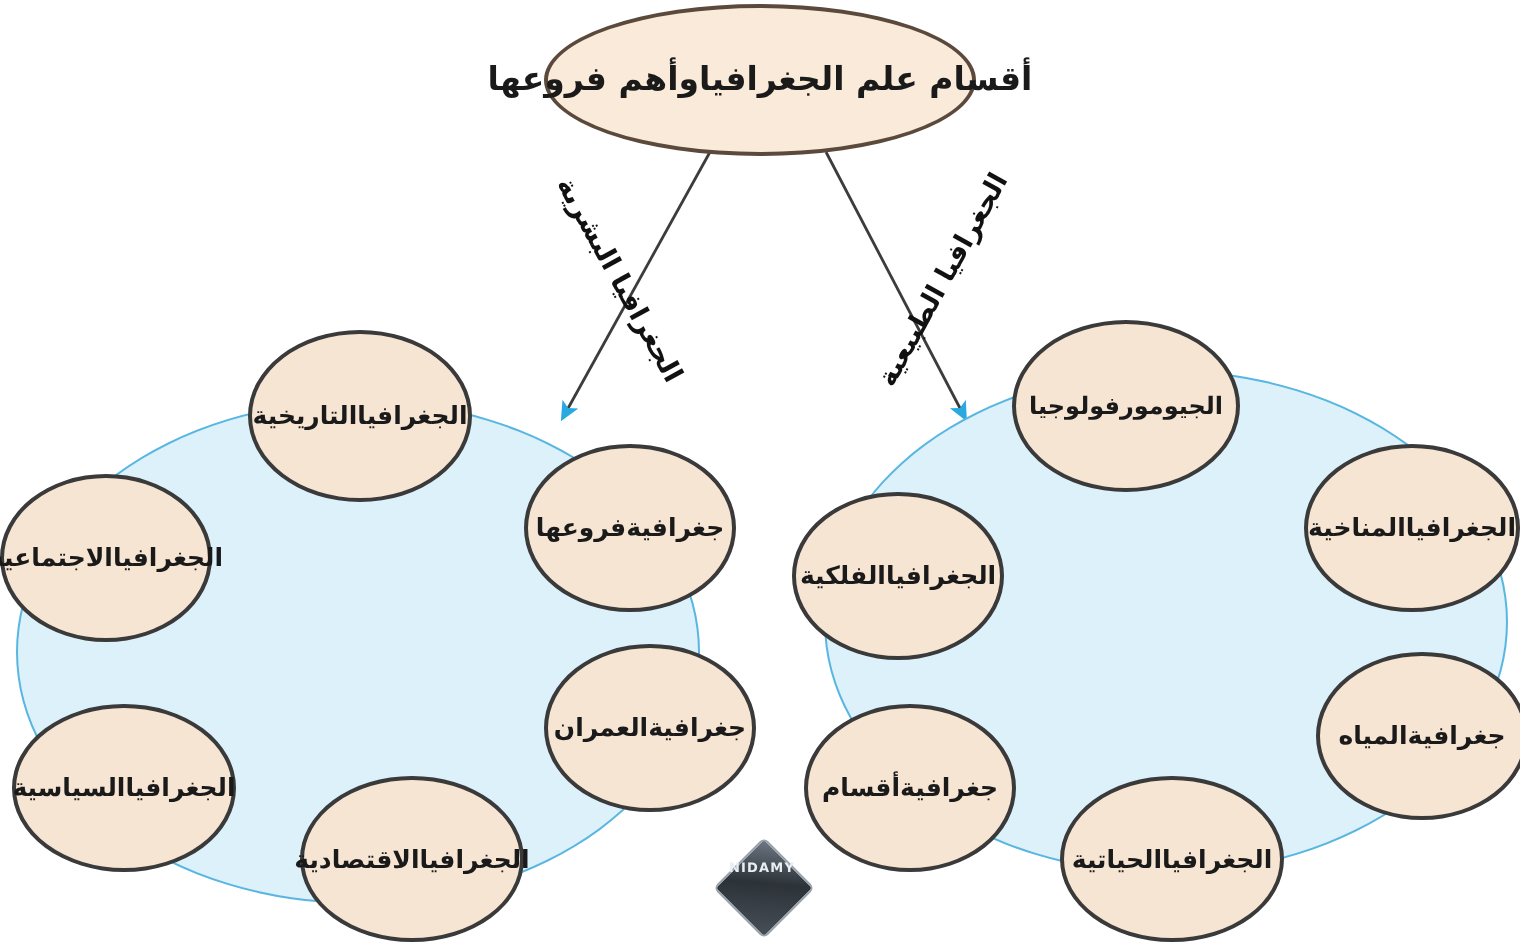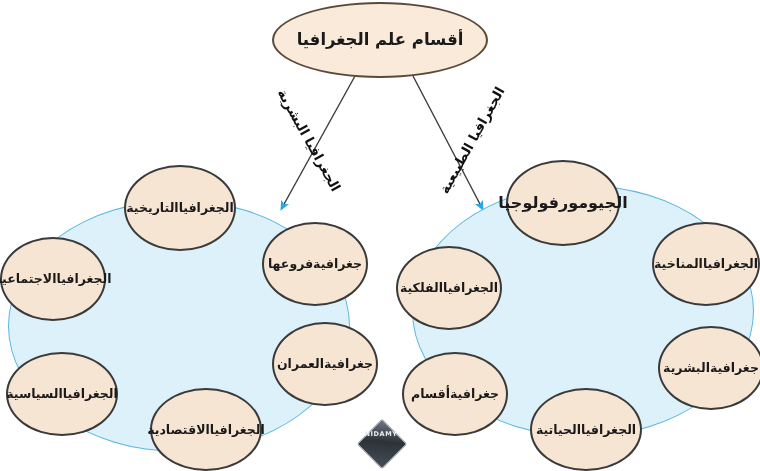--- a/index.html
+++ b/index.html
@@ -48,21 +48,21 @@
   .node .line { display: block; white-space: nowrap; }
 
   .node-title {
     background: #faead9;
     border: 2px solid #5b4a3c;
     font-size: 16.5px;
     z-index: 8;
   }
 
   .node-branch { font-size: 12.5px; }
-  .node-branch.one-line { font-size: 16px; }
+  .node-branch.one-line { font-size: 12px; }
 
   
   .blob {
     position: absolute;
     background: #ddf1fb;
     border: 1.6px solid #59b6e0;
     border-radius: 50%;
     z-index: 1;
   }
 
@@ -130,20 +130,21 @@
       <line x1="413" y1="76" x2="481" y2="206" stroke="#3c3c3c" stroke-width="1.4" marker-end="url(#arrowhead-blue)"></line>
     </g>
   </svg>
 
   <div class="blob" style="left:8px; top:200px; width:340px; height:250px;"></div>
 
   <div class="blob" style="left:412px; top:185px; width:340px; height:250px;"></div>
 
   <div class="node node-title" style="left:272px; top:2px; width:216px; height:76px;">
     <span class="line">أقسام علم الجغرافيا</span>
+    <span class="line">وأهم فروعها</span>
   </div>
 
   <div class="arrow-label" style="left:252px; top:132px; transform: rotate(61deg);">الجغرافيا البشرية</div>
 
   <div class="arrow-label" style="left:412px; top:132px; transform: rotate(-61deg);">الجغرافيا الطبيعية</div>
 
   <div class="node node-branch" style="left:124px; top:165px; width:112px; height:86px;">
     <span class="line">الجغرافيا</span>
     <span class="line">التاريخية</span>
   </div>
@@ -177,21 +178,21 @@
     <span class="line">الجيومورفولوجيا</span>
   </div>
 
   <div class="node node-branch" style="left:652px; top:222px; width:108px; height:84px;">
     <span class="line">الجغرافيا</span>
     <span class="line">المناخية</span>
   </div>
 
   <div class="node node-branch" style="left:658px; top:326px; width:106px; height:84px;">
     <span class="line">جغرافية</span>
-    <span class="line">البشرية</span>
+    <span class="line">المياه</span>
   </div>
 
   <div class="node node-branch" style="left:530px; top:388px; width:112px; height:83px;">
     <span class="line">الجغرافيا</span>
     <span class="line">الحياتية</span>
   </div>
 
   <div class="node node-branch" style="left:402px; top:352px; width:106px; height:84px;">
     <span class="line">جغرافية</span>
     <span class="line">أقسام</span>

